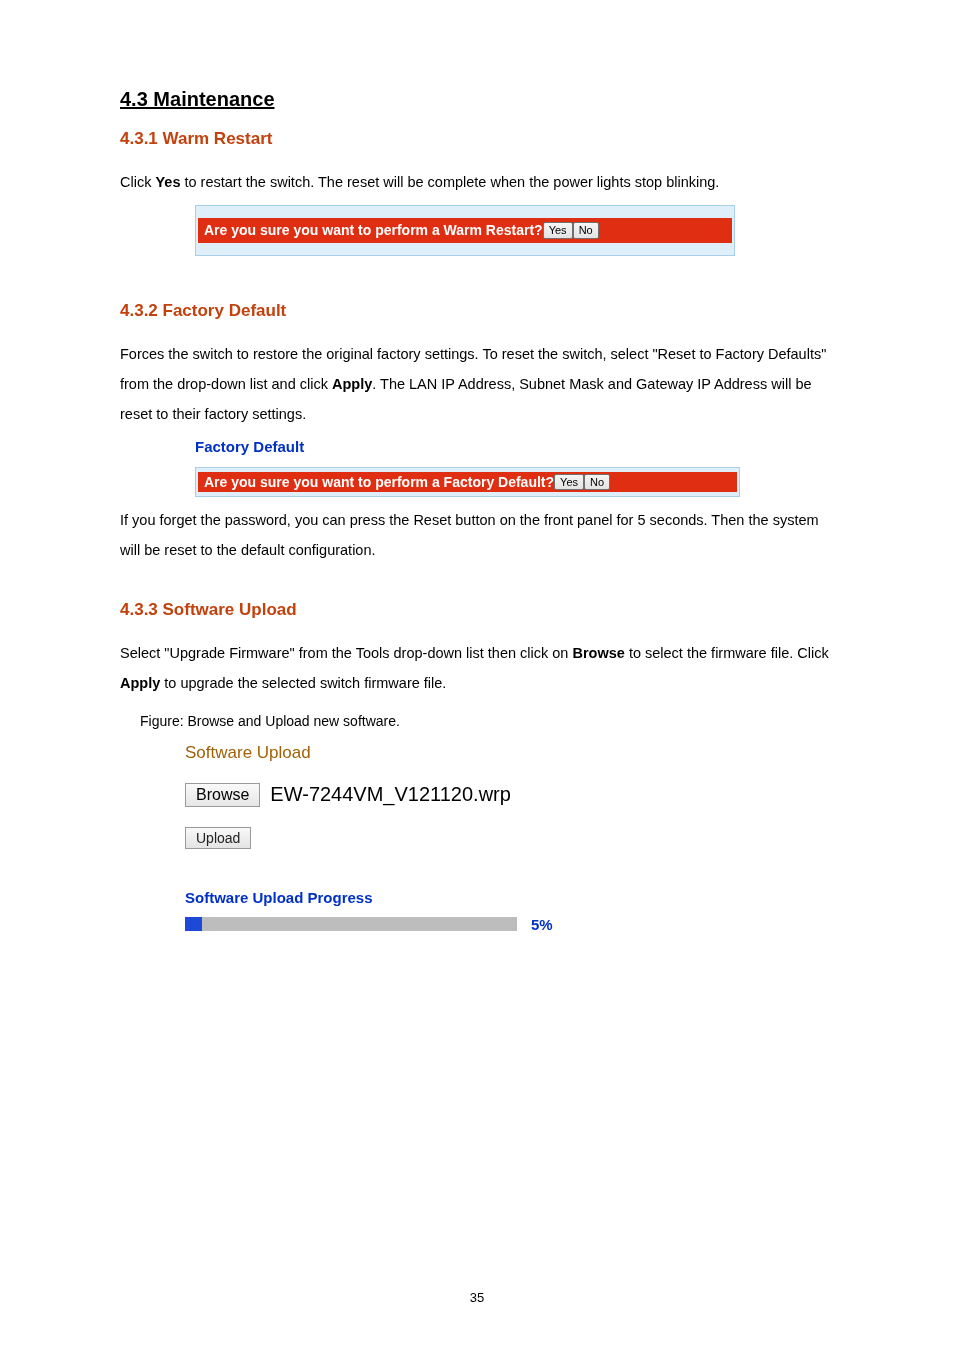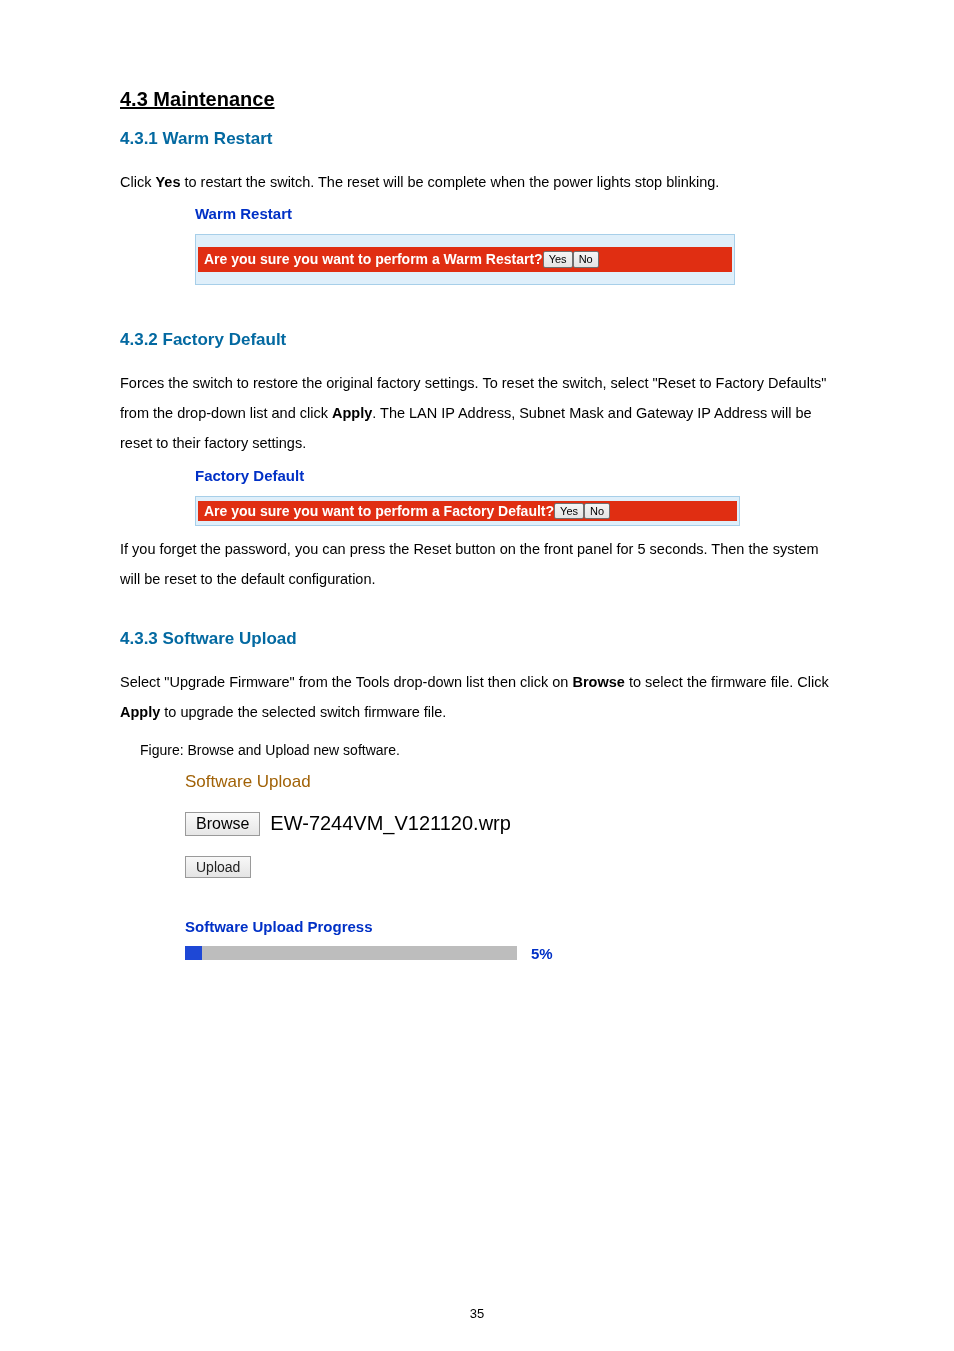--- a/index.html
+++ b/index.html
@@ -18,21 +18,21 @@
   .h1 {
     font-size: 20px;
     font-weight: bold;
     color: #000;
     text-decoration: underline;
     margin: 0 0 18px 0;
   }
   .h2 {
     font-size: 17px;
     font-weight: bold;
-    color: #0369a1;
+    color: #c2410c;
     margin: 14px 0 18px 0;
   }
   .body-text {
     font-size: 14.5px;
     color: #000;
     line-height: 2.1;
     margin: 0 0 8px 0;
   }
   .bold { font-weight: bold; }
   .panel-outer {
@@ -143,21 +143,21 @@
     background: #1e48d6;
     width: 5%;
   }
   .progress-label {
     font-size: 15px;
     font-weight: bold;
     color: #0030c6;
   }
   .page-number {
     position: absolute;
-    bottom: 30px;
+    bottom: 46px;
     left: 0;
     width: 100%;
     text-align: center;
     font-size: 13px;
     color: #000;
   }
 </style>
 </head>
 <body>
 
@@ -165,21 +165,20 @@
 
   <h1 class="h1">4.3 Maintenance</h1>
 
   <h2 class="h2">4.3.1 Warm Restart</h2>
 
   <p class="body-text">
     <span>Click </span><span class="bold">Yes</span><span> to restart the switch. The reset will be complete when the power lights stop blinking.</span>
   </p>
 
   <div class="panel-outer">
-    <div class="panel-title">Warm Restart</div>
     <div class="panel-box">
       <div class="panel-bar">
         <span class="panel-question">Are you sure you want to perform a Warm Restart?</span>
         <button class="btn">Yes</button>
         <button class="btn">No</button>
       </div>
     </div>
   </div>
 
   <h2 class="h2" style="margin-top:45px">4.3.2 Factory Default</h2>

